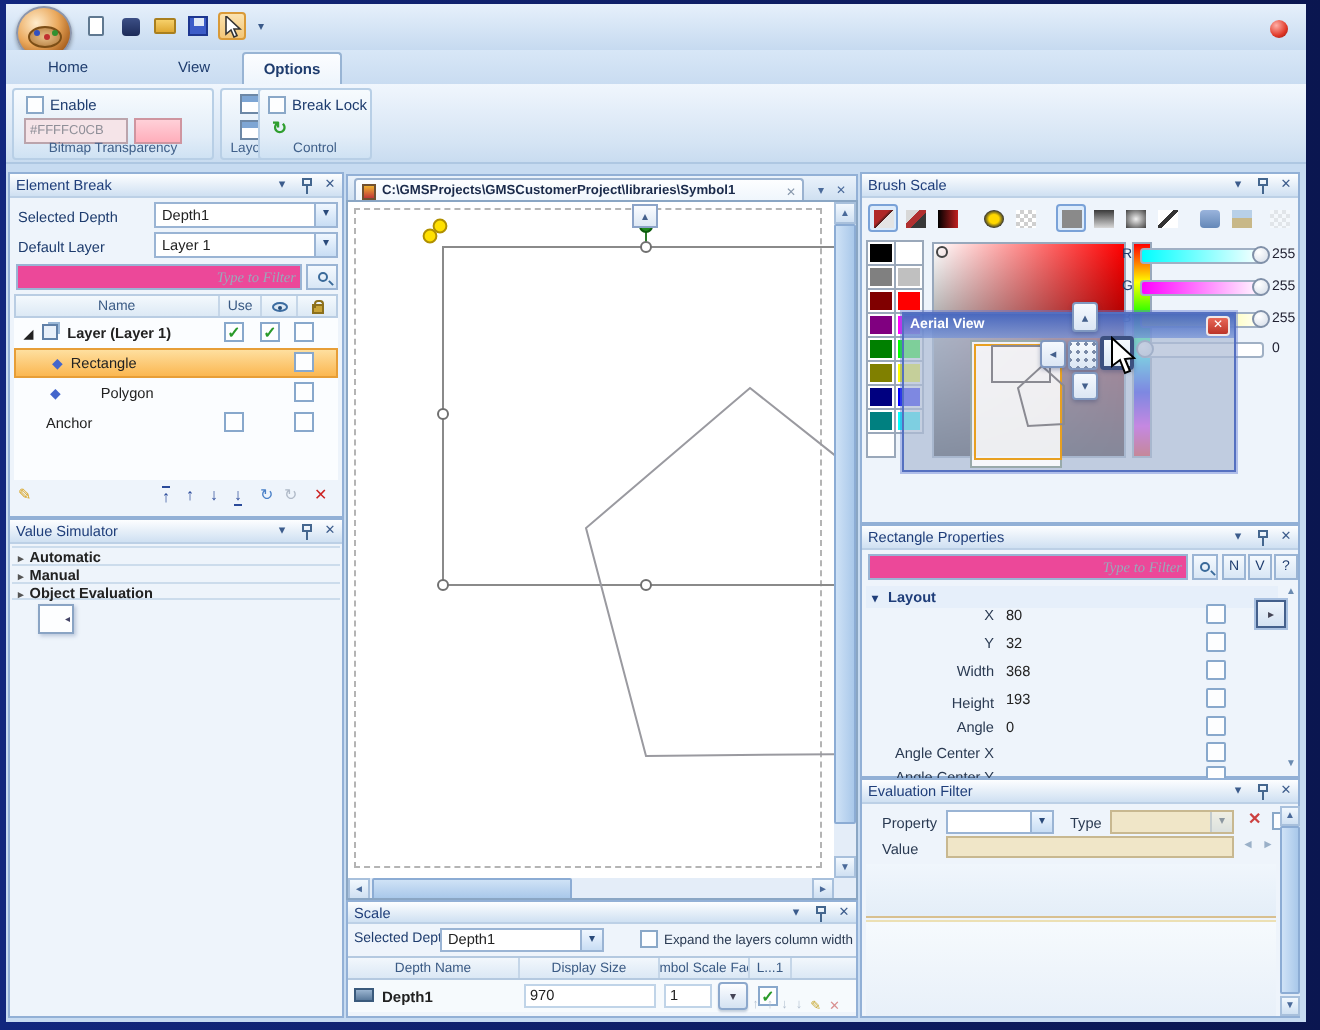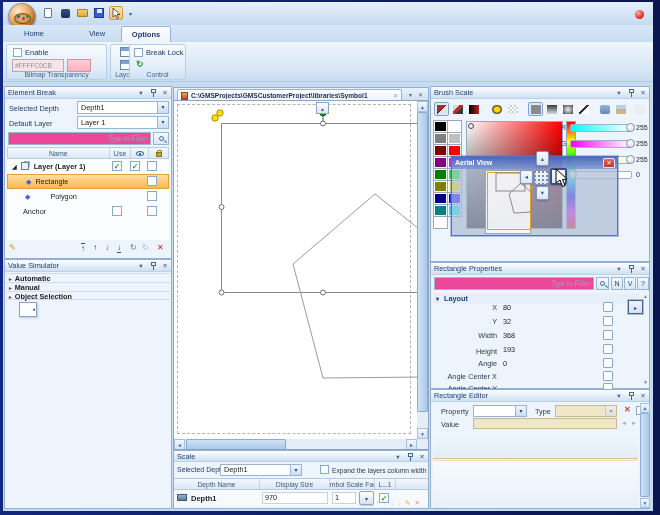--- a/index.html
+++ b/index.html
@@ -294,21 +294,21 @@
       <div class="ptitle">Value Simulator</div>
       <div class="pbtns">
         <div class="pbtn">▾</div>
         <div class="pbtn">
             <div class="pinshape"></div>
           </div>
         <div class="pbtn">✕</div>
       </div>
       <div class="vsrow" style="top:13px"><span class="vsarrow">▸</span><span>Automatic</span></div>
       <div class="vsrow" style="top:22px"><span class="vsarrow">▸</span><span>Manual</span></div>
-      <div class="vsrow" style="top:31px;border-bottom:1px solid #ccdcec"><span class="vsarrow">▸</span><span>Object Selection</span></div>
+      <div class="vsrow" style="top:31px;border-bottom:1px solid #ccdcec"><span class="vsarrow">▸</span><span>Object Evaluation</span></div>
       <div class="vsicon" style="left:14px;top:42px"></div>
     </div>
 
     <div id="docbar">
       <div id="doctab">
         <div class="docicon"></div>
         <div class="path">C:\GMSProjects\GMSCustomerProject\libraries\Symbol1</div>
         <span style="font-size:6px;color:#8898ac;margin-left:2px">✕</span>
       </div>
       <span style="position:absolute;right:16px;top:3px;font-size:6px;color:#4a6a9a">▾</span>
@@ -528,21 +528,21 @@
 
       <span class="prl" style="top:109px">Angle Center X</span>
       <div class="prcb" style="top:108px"></div>
 
       <span class="prl" style="top:121px">Angle Center Y</span>
       <div class="prcb" style="top:120px"></div>
       <span class="miniscroll" style="top:116px">▼</span>
     </div>
 
     <div class="panel" style="left:427px;top:387px;width:220px;height:120px">
-      <div class="ptitle">Rectangle Editor</div>
+      <div class="ptitle">Evaluation Filter</div>
       <div class="pbtns">
         <div class="pbtn">▾</div>
         <div class="pbtn">
             <div class="pinshape"></div>
           </div>
         <div class="pbtn">✕</div>
       </div>
       <span class="eelabel" style="left:10px;top:17px">Property</span>
       <div class="combo" style="left:42px;top:15px;width:54px;height:12px;line-height:10px">
         <div class="dd">▾</div>

